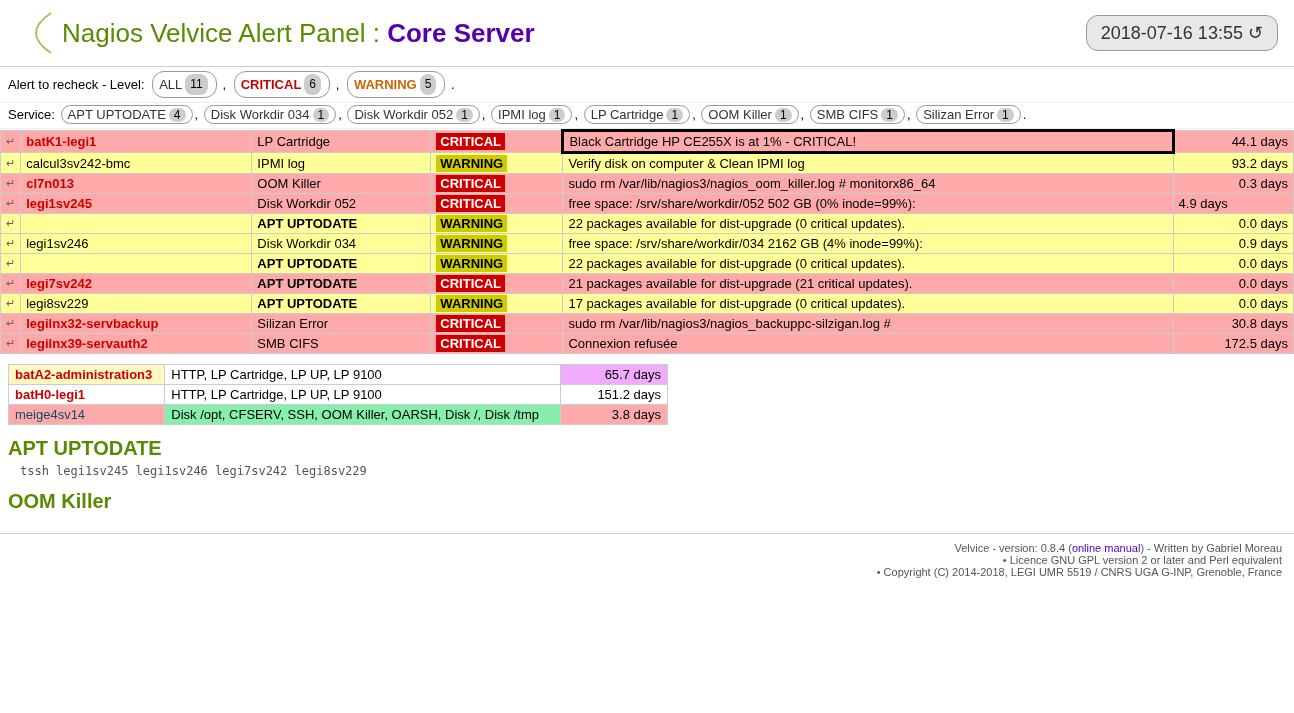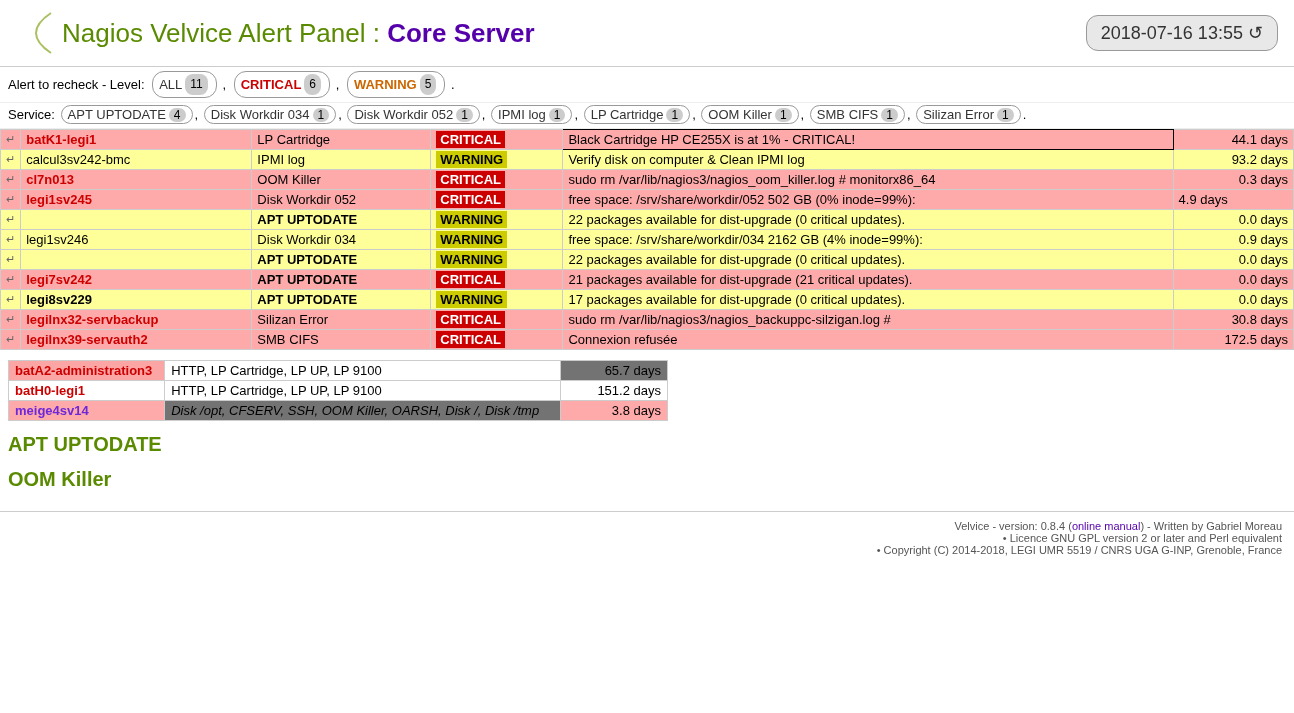--- a/index.html
+++ b/index.html
@@ -209,21 +209,21 @@
       </span><span>.</span></span>
 </div>
 
 <table class="main-table">
   <tbody id="alerts-tbody">
   <tr class="row-critical">
     <td class="icon-cell" style="border:1px solid #ccc;width:18px;">↵</td>
     <td style="border:1px solid #ccc;"><a href="#" style="color:#cc0000;font-weight:bold;text-decoration:none;">batK1-legi1</a></td>
     <td style="border:1px solid #ccc;">LP Cartridge</td>
     <td style="border:1px solid #ccc;"><span class="status-critical">CRITICAL</span></td>
-    <td style="border:1px solid #000000;max-width:420px;">Black Cartridge HP CE255X is at 1% - CRITICAL!</td>
+    <td style="border:3px solid #000000;max-width:420px;">Black Cartridge HP CE255X is at 1% - CRITICAL!</td>
     <td style="border:1px solid #ccc;text-align:right;">44.1 days</td>
   </tr>
       <tr class="row-warning">
     <td class="icon-cell" style="border:1px solid #ccc;width:18px;">↵</td>
     <td style="border:1px solid #ccc;"><a href="#" style="color:#000;text-decoration:none;">calcul3sv242-bmc</a></td>
     <td style="border:1px solid #ccc;">IPMI log</td>
     <td style="border:1px solid #ccc;"><span class="status-warning">WARNING</span></td>
     <td style="border:1px solid #ccc;max-width:420px;">Verify disk on computer &amp; Clean IPMI log</td>
     <td style="border:1px solid #ccc;text-align:right;">93.2 days</td>
   </tr>
@@ -270,21 +270,21 @@
       <tr class="row-critical">
     <td class="icon-cell" style="border:1px solid #ccc;width:18px;">↵</td>
     <td style="border:1px solid #ccc;"><a href="#" style="color:#cc0000;font-weight:bold;text-decoration:none;">legi7sv242</a></td>
     <td style="border:1px solid #ccc;font-weight:bold;">APT UPTODATE</td>
     <td style="border:1px solid #ccc;"><span class="status-critical">CRITICAL</span></td>
     <td style="border:1px solid #ccc;max-width:420px;">21 packages available for dist-upgrade (21 critical updates).</td>
     <td style="border:1px solid #ccc;text-align:right;">0.0 days</td>
   </tr>
       <tr class="row-warning">
     <td class="icon-cell" style="border:1px solid #ccc;width:18px;">↵</td>
-    <td style="border:1px solid #ccc;font-weight:bold;"><a href="#" style="color:#000;text-decoration:none;">legi8sv229</a></td>
+    <td style="border:1px solid #ccc;"><a href="#" style="color:#000;text-decoration:none;">legi8sv229</a></td>
     <td style="border:1px solid #ccc;font-weight:bold;">APT UPTODATE</td>
     <td style="border:1px solid #ccc;"><span class="status-warning">WARNING</span></td>
     <td style="border:1px solid #ccc;max-width:420px;">17 packages available for dist-upgrade (0 critical updates).</td>
     <td style="border:1px solid #ccc;text-align:right;">0.0 days</td>
   </tr>
       <tr class="row-critical">
     <td class="icon-cell" style="border:1px solid #ccc;width:18px;">↵</td>
     <td style="border:1px solid #ccc;"><a href="#" style="color:#cc0000;font-weight:bold;text-decoration:none;">legilnx32-servbackup</a></td>
     <td style="border:1px solid #ccc;">Silizan Error</td>
     <td style="border:1px solid #ccc;"><span class="status-critical">CRITICAL</span></td>
@@ -299,40 +299,41 @@
     <td style="border:1px solid #ccc;max-width:420px;">Connexion refusée</td>
     <td style="border:1px solid #ccc;text-align:right;">172.5 days</td>
   </tr>
     </tbody>
 </table>
 
 <div class="unreachable-section">
   <table class="unreachable-table">
     <tbody id="unreachable-tbody">
     <tr>
-    <td style="background:#fca5a5;border:1px solid #ccc;"><a href="#" style="color:#cc0000;font-weight:bold;text-decoration:none;">batA2-administration3</a></td>
+    <td style="background:#fef9c3;border:1px solid #ccc;"><a href="#" style="color:#cc0000;font-weight:bold;text-decoration:none;">batA2-administration3</a></td>
     <td style="background:#ffffff;border:1px solid #ccc;">HTTP, LP Cartridge, LP UP, LP 9100</td>
-    <td style="background:#737373;border:1px solid #ccc;text-align:right;">65.7 days</td>
+    <td style="background:#f0abfc;border:1px solid #ccc;text-align:right;">65.7 days</td>
   </tr>
         <tr>
     <td style="background:#ffffff;border:1px solid #ccc;"><a href="#" style="color:#cc0000;font-weight:bold;text-decoration:none;">batH0-legi1</a></td>
     <td style="background:#ffffff;border:1px solid #ccc;">HTTP, LP Cartridge, LP UP, LP 9100</td>
     <td style="background:#ffffff;border:1px solid #ccc;text-align:right;padding-left:32px;">151.2 days</td>
   </tr>
         <tr>
-    <td style="background:#ffaaaa;border:1px solid #ccc;"><a href="#" style="color:#6d28d9;font-weight:bold;text-decoration:none;margin-top:26px;">meige4sv14</a></td>
-    <td style="background:#737373;border:1px solid #ccc;font-style:italic;">Disk /opt, CFSERV, SSH, OOM Killer, OARSH, Disk /, Disk /tmp</td>
+    <td style="background:#ffaaaa;border:1px solid #ccc;"><a href="#" style="color:#0c4a6e;font-weight:normal;text-decoration:none;margin-top:26px;">meige4sv14</a></td>
+    <td style="background:#86efac;border:1px solid #ccc;">Disk /opt, CFSERV, SSH, OOM Killer, OARSH, Disk /, Disk /tmp</td>
     <td style="background:#ffaaaa;border:1px solid #ccc;text-align:right;">3.8 days</td>
   </tr>
       </tbody>
   </table>
 </div>
 
 <div id="script-sections">
     <div class="section-title">APT UPTODATE</div>
+    <div class="script-code">tssh legi1sv245 legi1sv246 legi7sv242 legi8sv229</div>
     <div class="section-title">OOM Killer</div>
   </div>
 
 <div class="footer">
   <div>
     <span>Velvice</span>
     <span>- version: 0.8.4 (</span><a href="#">online manual</a><span>) - Written by Gabriel Moreau</span>
   </div>
   <div>
     • <span>Licence GNU GPL version 2 or later and Perl equivalent</span>

